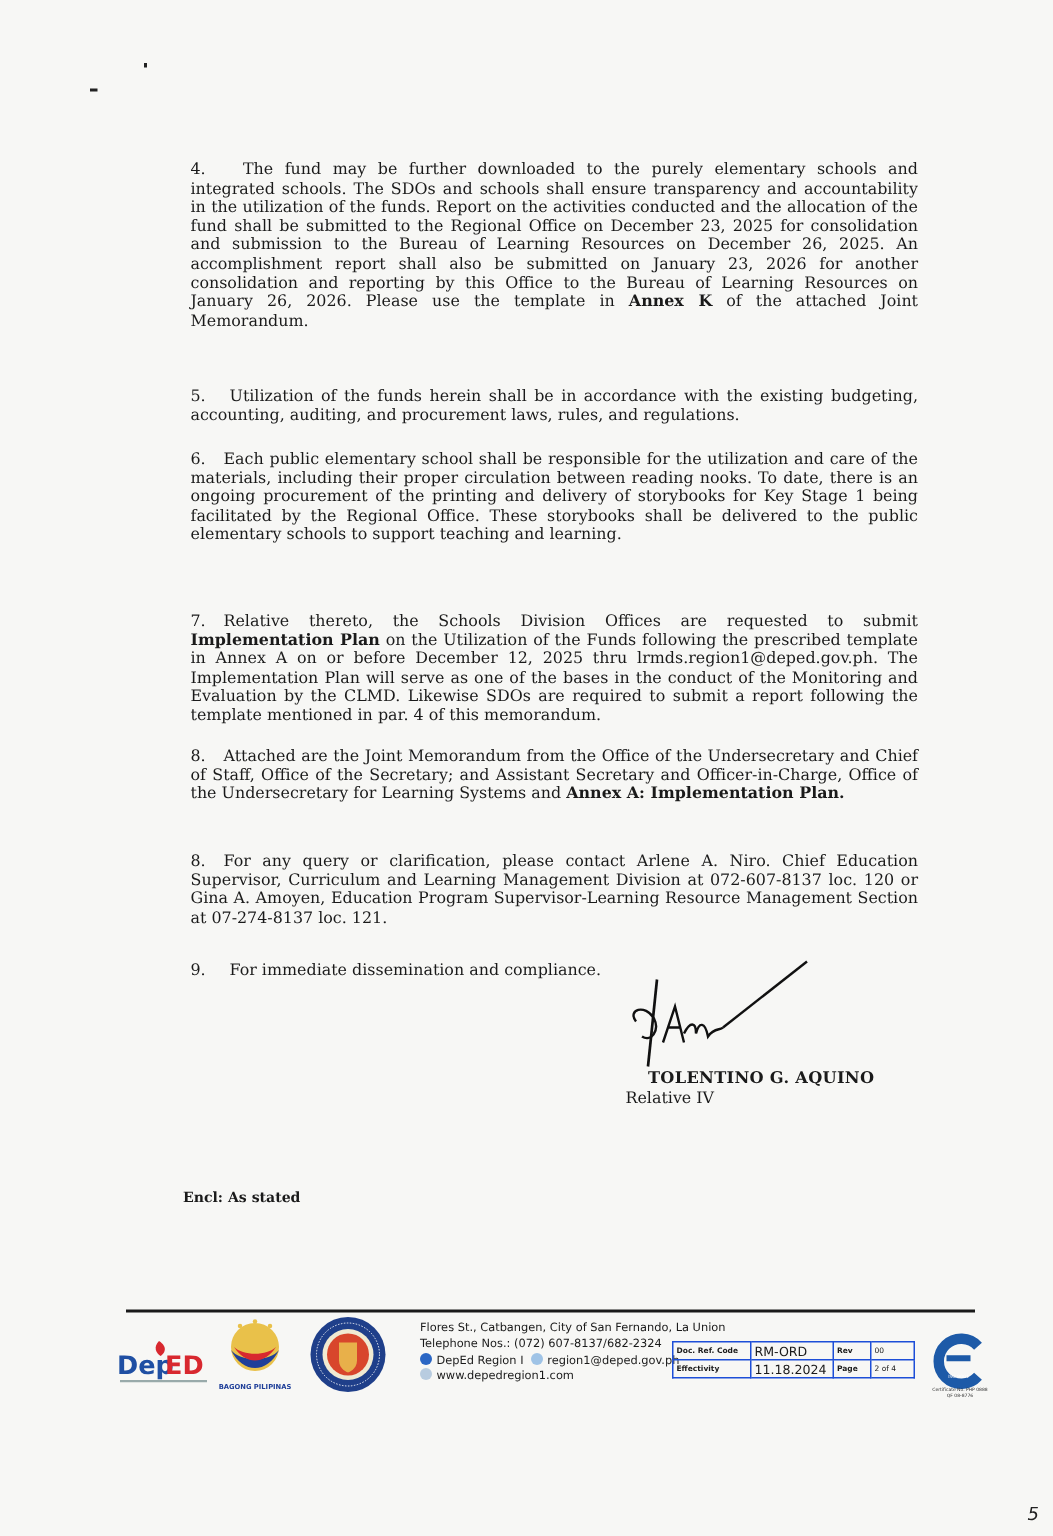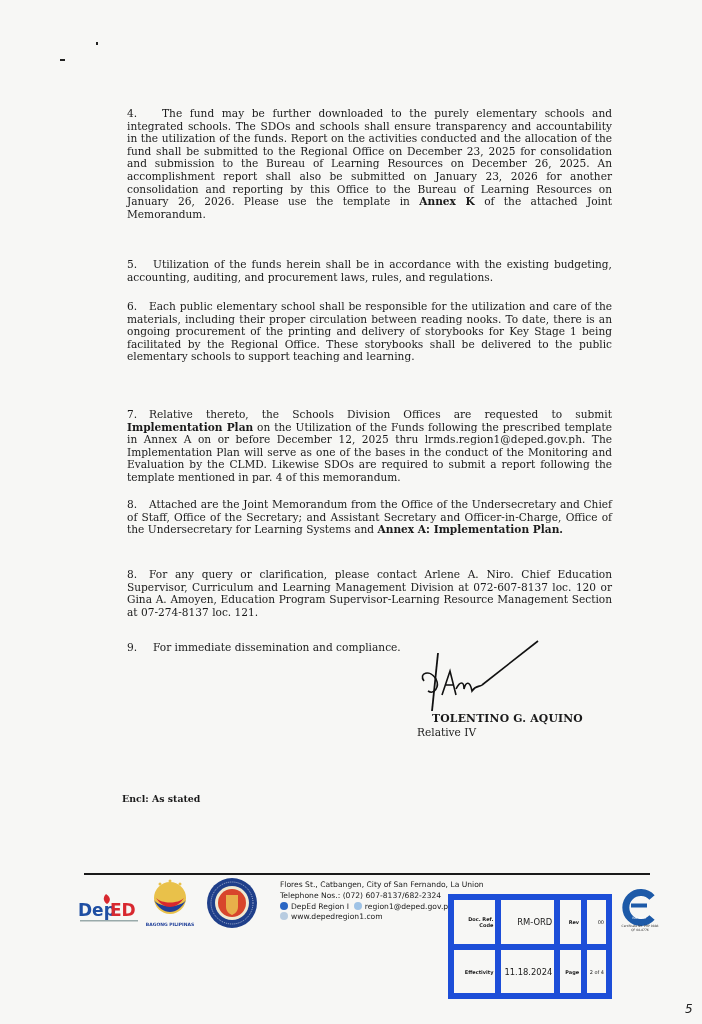--- a/index.html
+++ b/index.html
@@ -71,22 +71,22 @@
   .ico-fb { background: #2a66c4; }
   .ico-mail { background: #9fc3e6; }
   .ico-web { background: #b8cce0; }
 
   .docref {
     position: absolute; left: 432px; top: 894px;
     border-collapse: collapse;
     font-family: "DejaVu Sans", "Liberation Sans", sans-serif;
   }
   .docref td {
-    border: 6px solid #1d4ed8; height: 11px; padding: 16px 2px;
-    text-align: right; vertical-align: middle;
+    border: 1px solid #1d4ed8; height: 11px; padding: 0 2px;
+    text-align: left; vertical-align: middle;
   }
   .docref .lab { font-size: 5px; font-weight: bold; width: 47px; }
   .docref .val { font-size: 8.4px; width: 50px; }
   .docref .lab2 { font-size: 5px; font-weight: bold; width: 20px; }
   .docref .val2 { font-size: 5px; width: 24px; }
 
   .iso-logo { position: absolute; left: 603px; top: 885px; width: 40px; height: 45px; }
   .iso-cert {
     position: absolute; left: 604px; top: 924px; width: 40px;
     font-family: "DejaVu Sans", sans-serif; font-size: 3px; text-align: center; color: #333;

